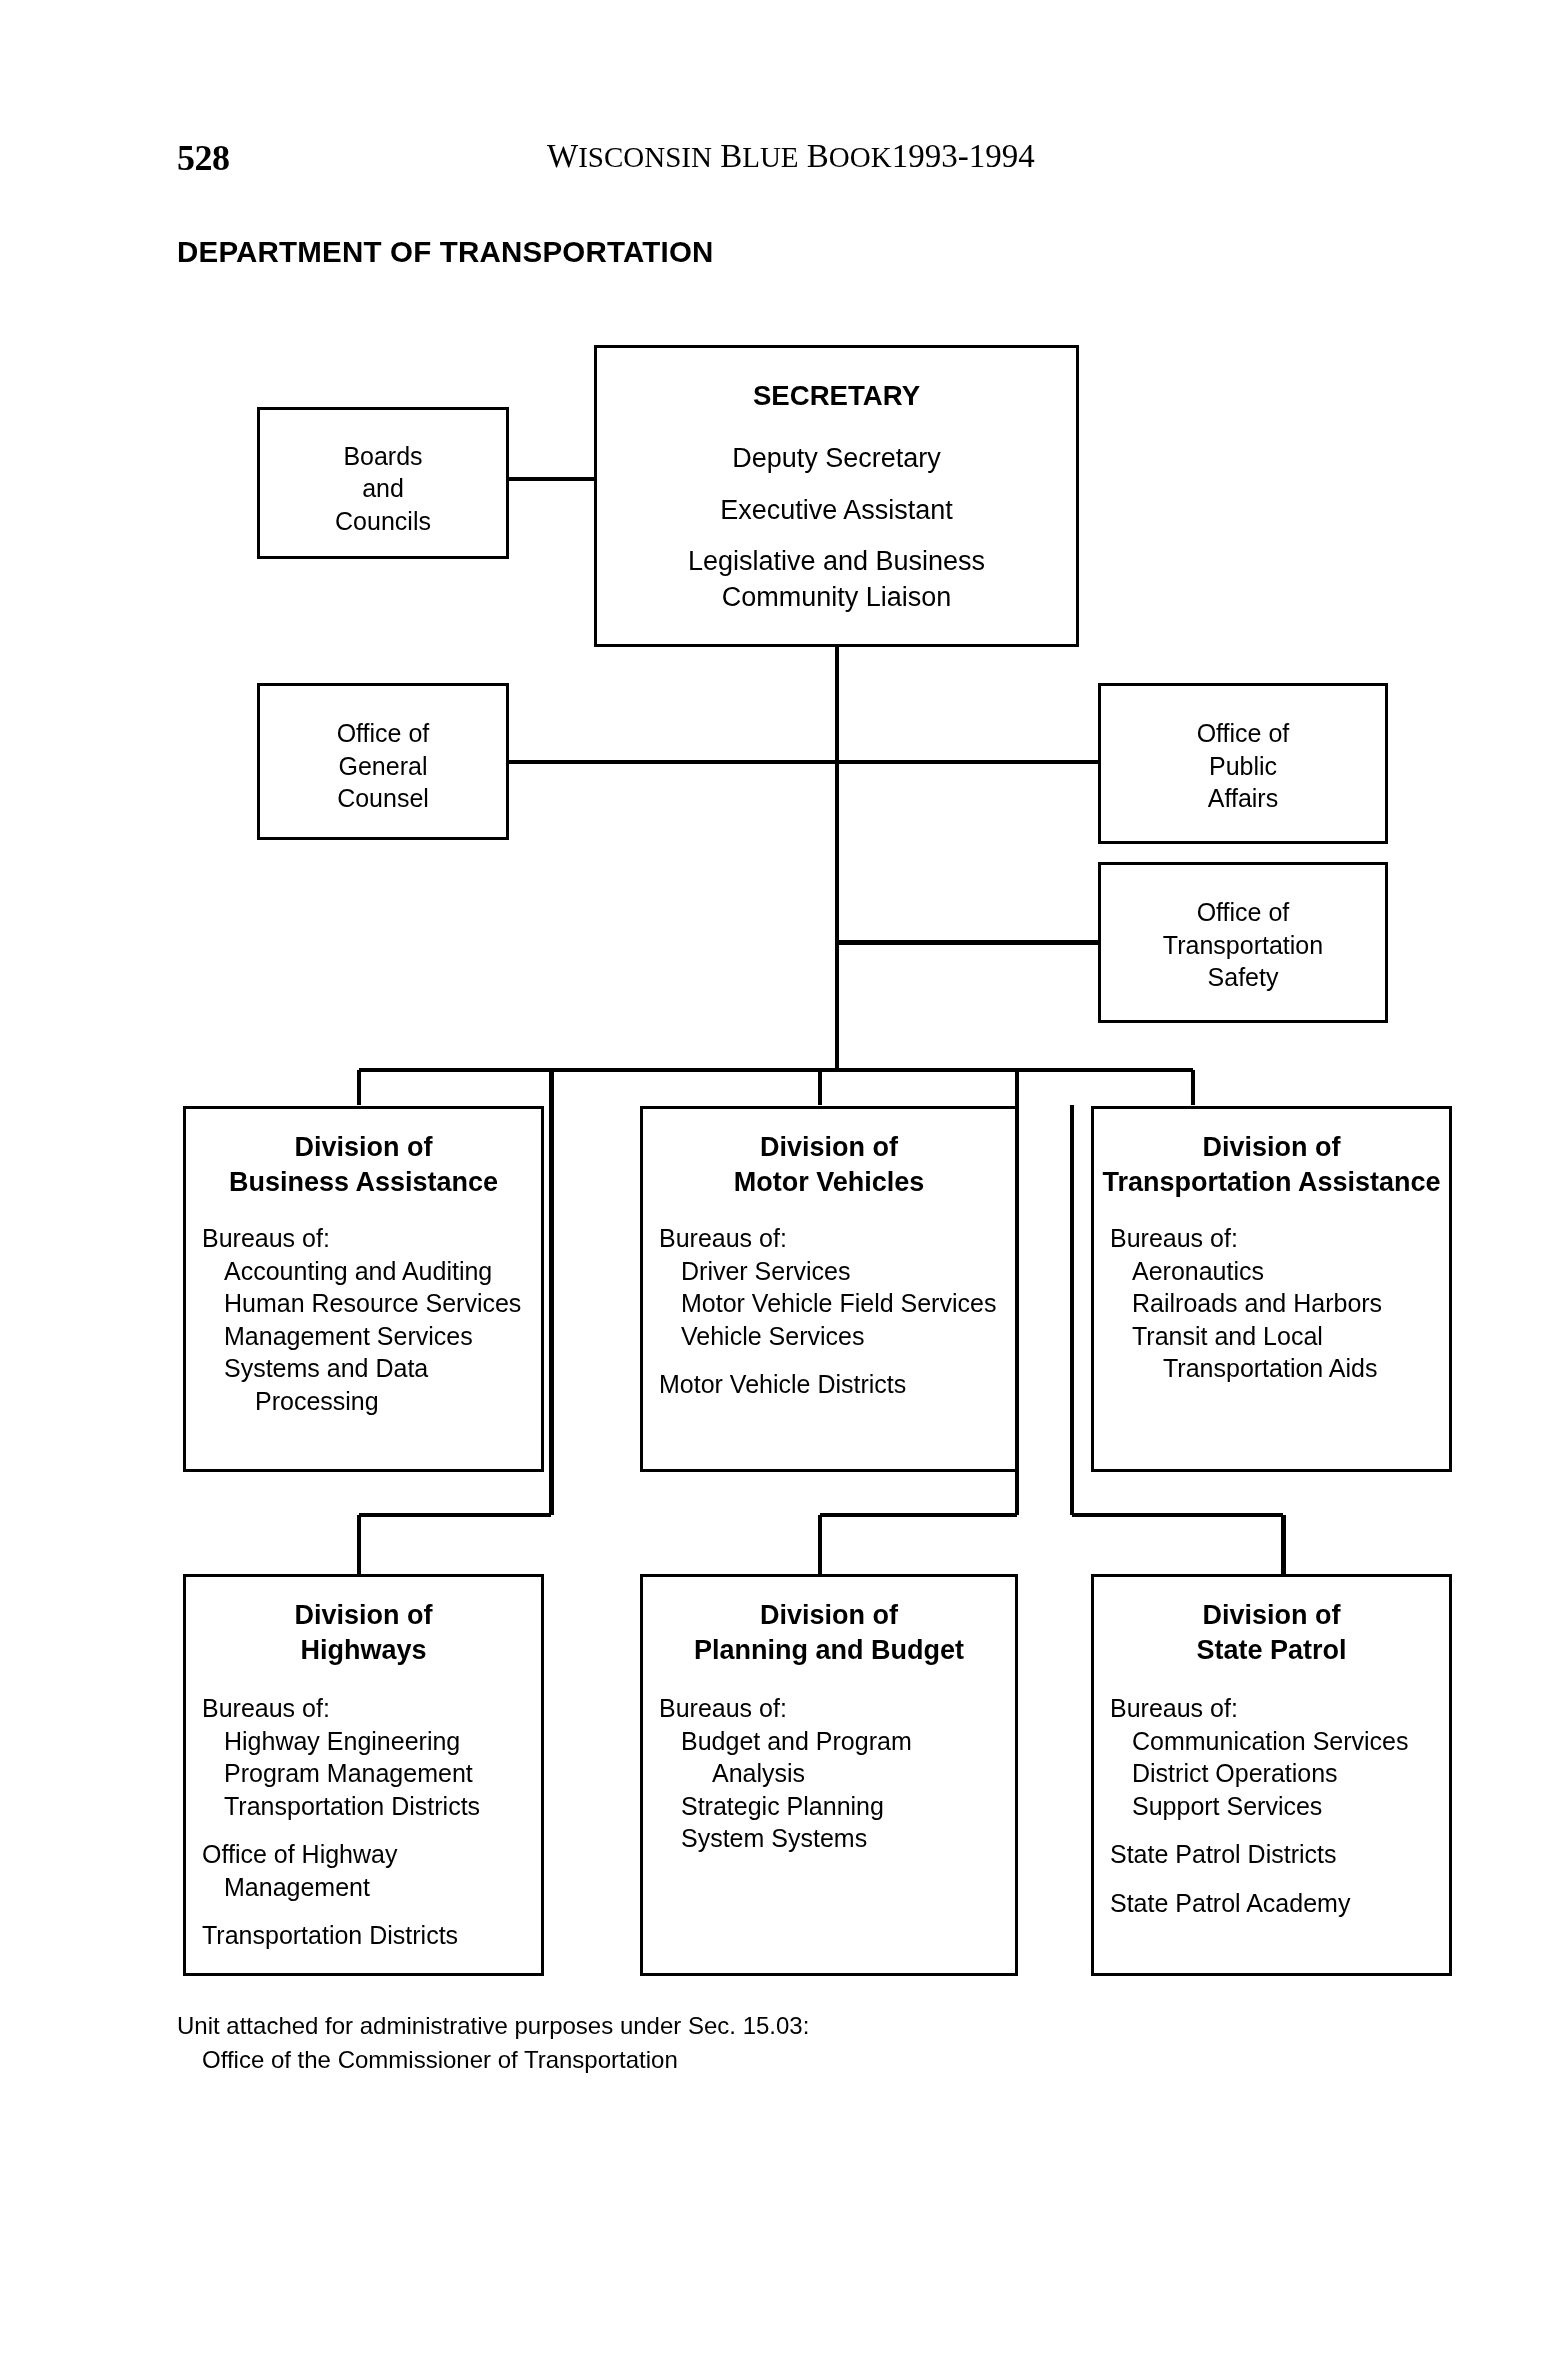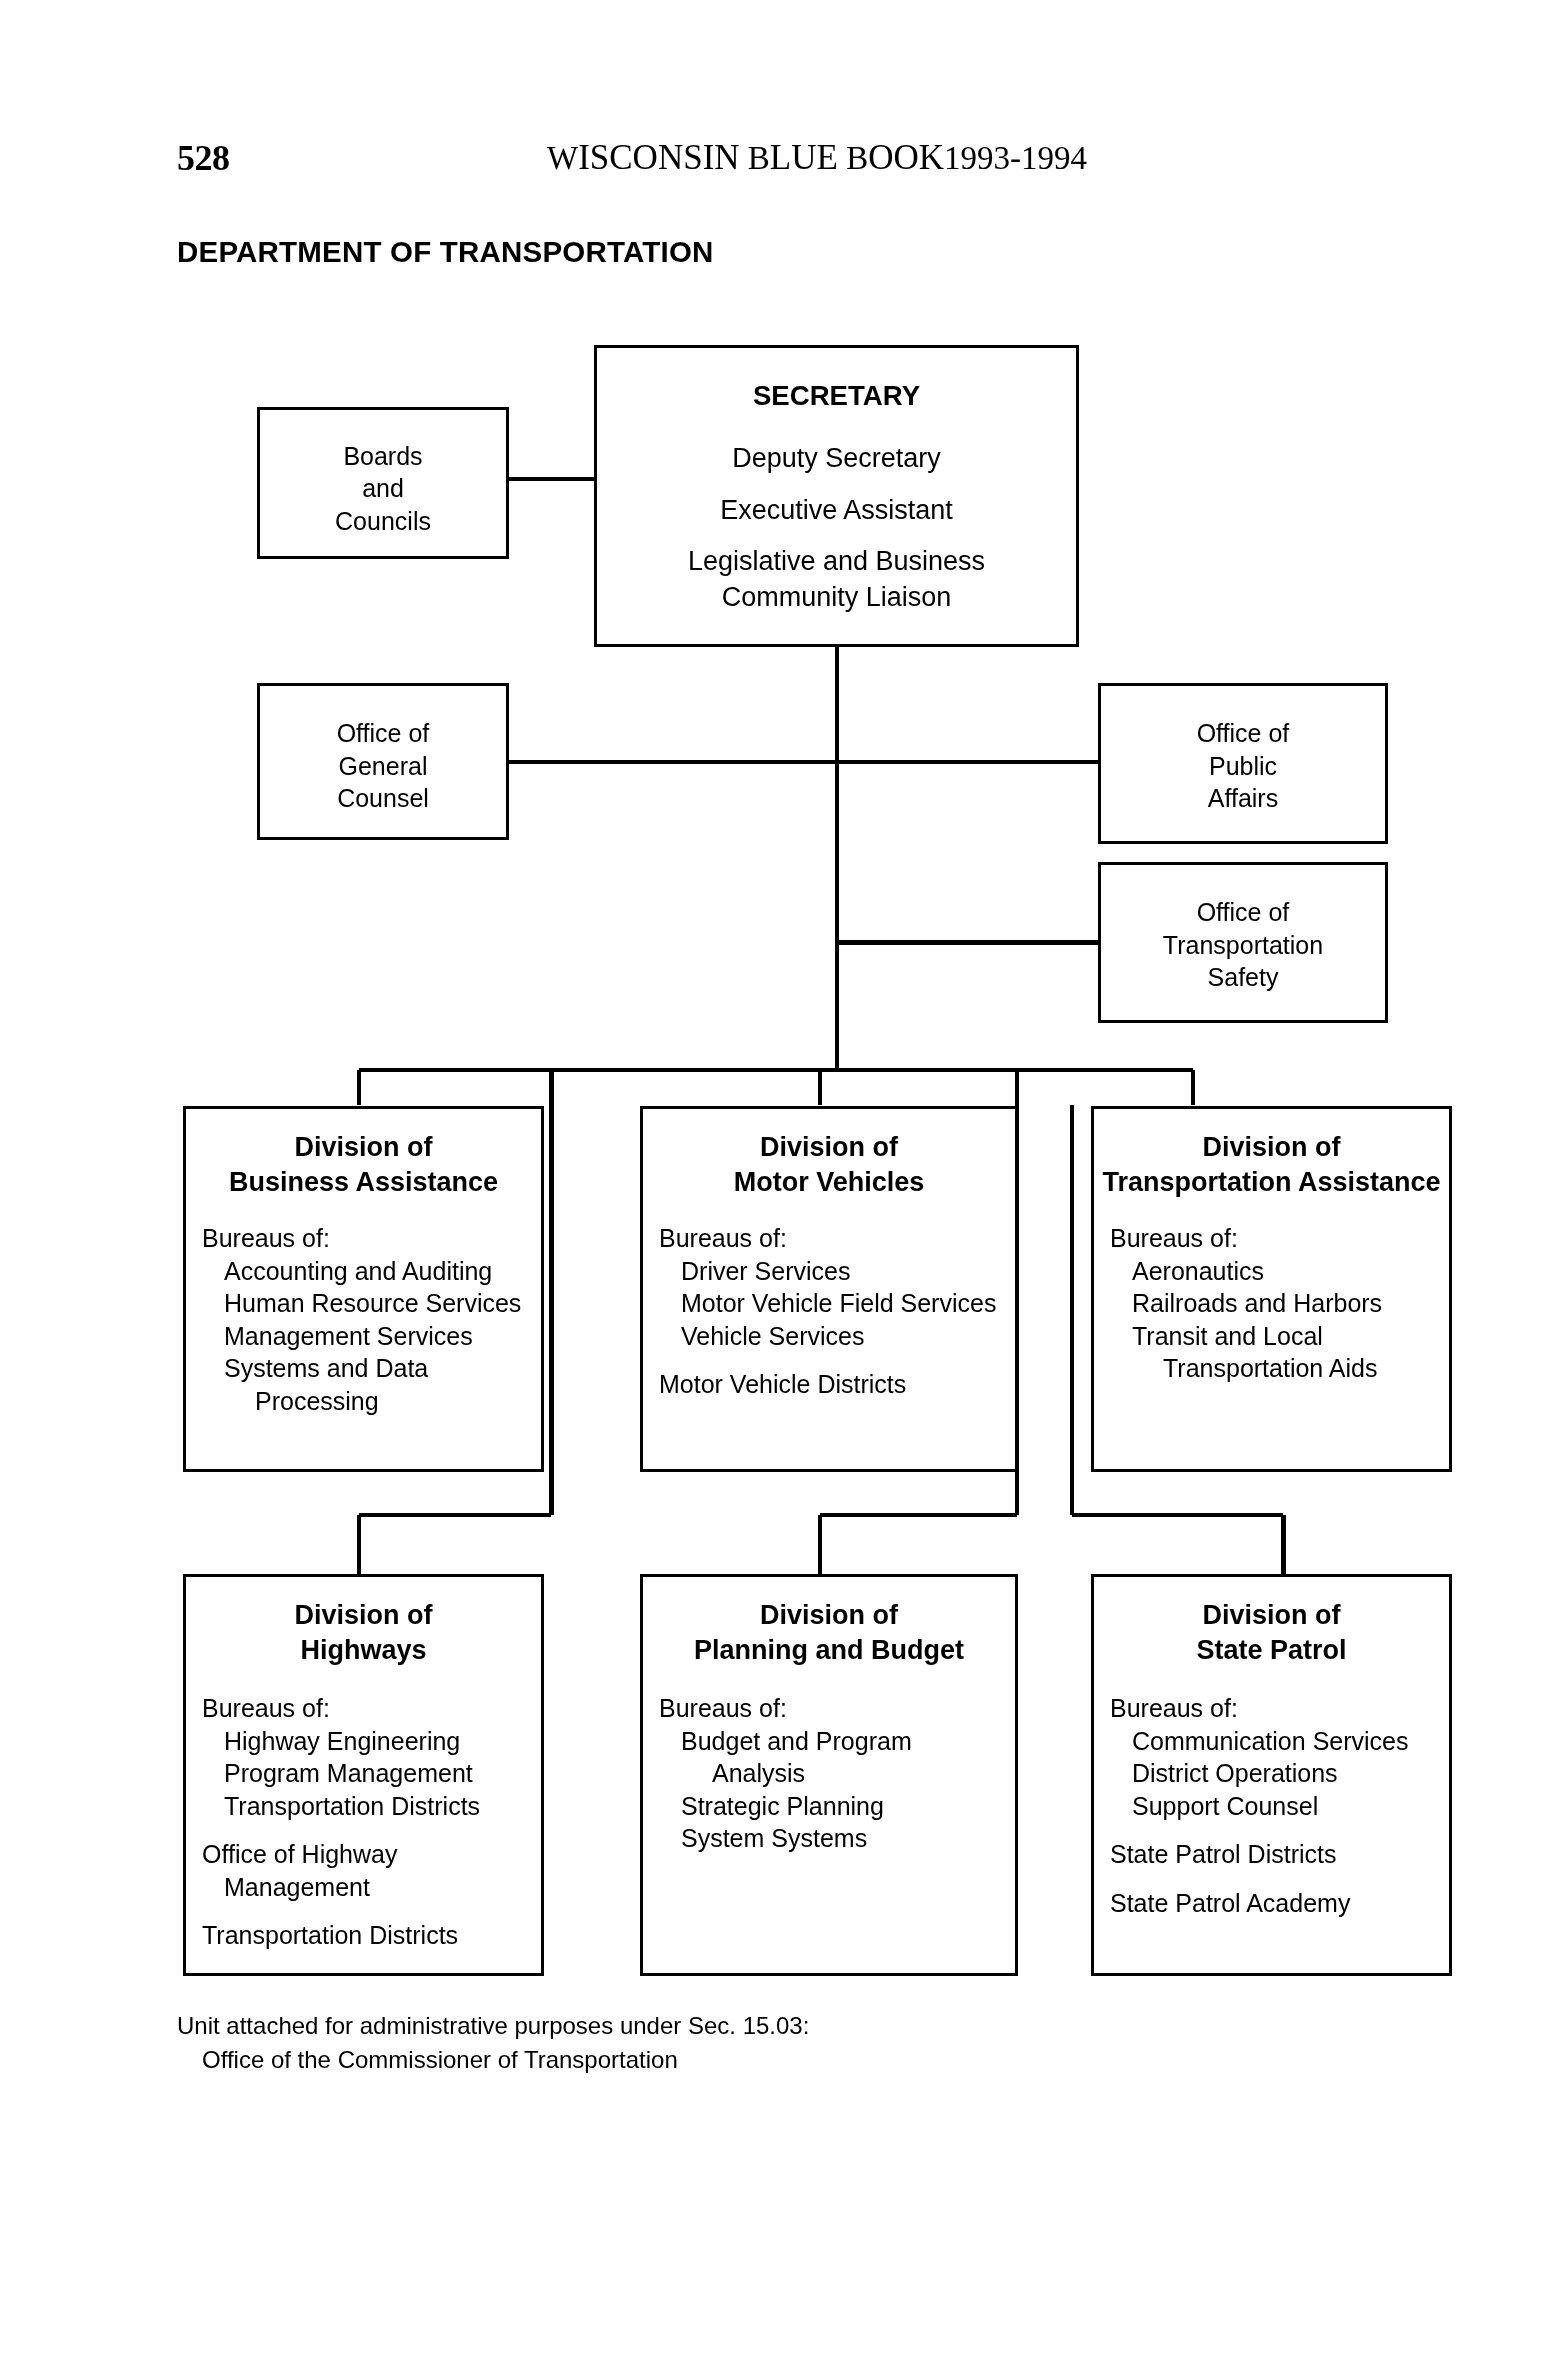--- a/index.html
+++ b/index.html
@@ -32,21 +32,21 @@
   }
   #running-head {
     position: absolute;
     left: 547px;
     top: 138px;
     font-family: "Liberation Serif", serif;
     font-size: 33px;
     white-space: nowrap;
   }
   #running-head .sc-first { font-size: 33px; }
-  #running-head .sc-rest  { font-size: 35px; }
+  #running-head .sc-rest  { font-size: 29px; }
   #dept-title {
     position: absolute;
     left: 177px;
     top: 235px;
     font-weight: bold;
     font-size: 29.5px;
     letter-spacing: 0.2px;
   }
 
   
@@ -262,21 +262,21 @@
 
   <div class="node" style="left:1091px; top:1574px; width:361px; height:402px;">
     <div class="inner ctr" style="top:21px;">
       <div class="hdr">Division of</div>
       <div class="hdr">State Patrol</div>
     </div>
     <div class="inner lft" style="top:115px; padding-left:16px;">
       <div class="line">Bureaus of:</div>
       <div class="line indent1">Communication Services</div>
       <div class="line indent1">District Operations</div>
-      <div class="line indent1">Support Counsel</div>
+      <div class="line indent1">Support Services</div>
       <div class="spacer-sm"></div>
       <div class="line">State Patrol Districts</div>
       <div class="spacer-sm"></div>
       <div class="line">State Patrol Academy</div>
     </div>
   </div>
 
   <div id="footnote">
     <div>Unit attached for administrative purposes under Sec. 15.03:</div>
     <div class="fn-indent">Office of the Commissioner of Transportation</div>

